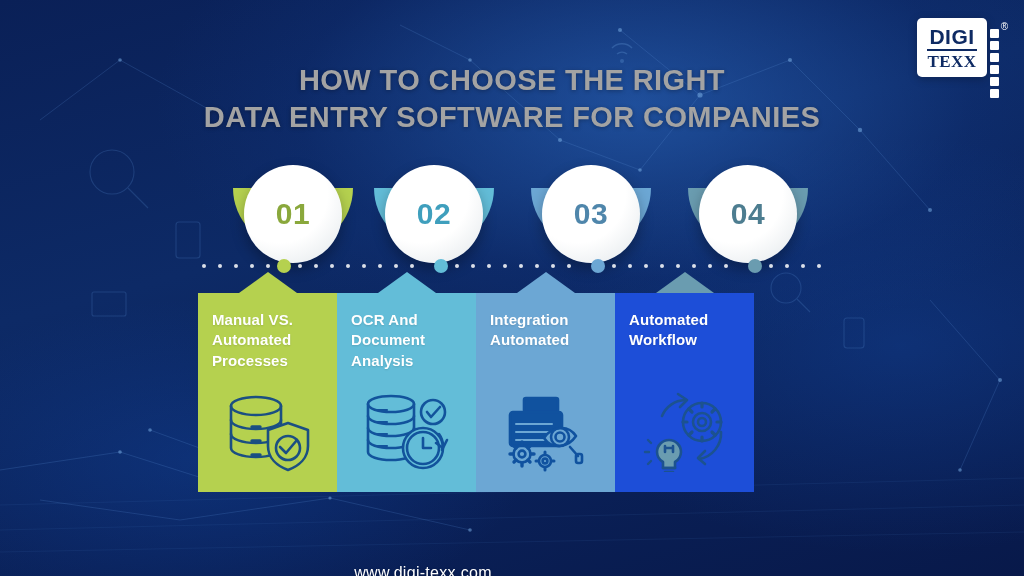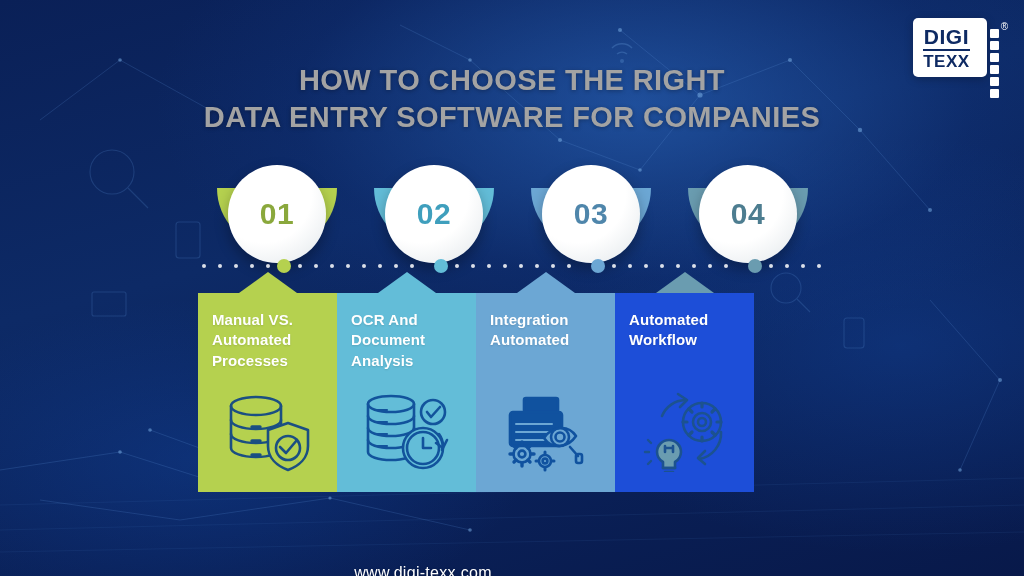--- a/index.html
+++ b/index.html
@@ -22,32 +22,32 @@
   .bg-svg { position:absolute; inset:0; }
 
   
   .logo {
     position:absolute; top:18px; right:16px;
     display:flex; align-items:flex-start;
   }
   .logo-box {
     background:#ffffff;
     border-radius:5px;
-    padding:8px 17px 7px 10px;
+    padding:8px 10px 7px 10px;
     display:flex; flex-direction:column; align-items:center;
     box-shadow:0 2px 8px rgba(0,0,0,0.25);
   }
   .logo-digi {
     color:#0e2a63; font-weight:bold; font-size:21px;
     letter-spacing:0.5px; line-height:1; font-family:"Liberation Sans", sans-serif;
   }
   .logo-rule { width:100%; height:2px; background:#0e2a63; margin:2px 0 2px 0; }
   .logo-texx {
     color:#0e2a63; font-weight:bold; font-size:17px;
-    letter-spacing:0.5px; line-height:1;
+    letter-spacing:0.5px; line-height:1;font-family:Liberation Serif, serif;
   }
   .logo-strip {
     display:flex; flex-direction:column; gap:3px;
     margin-left:3px; margin-top:11px;
   }
   .logo-strip i {
     display:block; width:9px; height:9px; background:#ffffff; border-radius:1px;
   }
   .logo-reg {
     color:#ffffff; font-size:10px; margin-left:2px; margin-top:4px; line-height:1;
@@ -189,21 +189,21 @@
   </div>
   <div class="logo-reg">®</div>
 </div>
 
 <div class="title">
   <div>HOW TO CHOOSE THE RIGHT</div>
   <div>DATA ENTRY SOFTWARE FOR COMPANIES</div>
 </div>
 
 <div class="steps">
-  <div class="step-circle" style="left:0px;">
+  <div class="step-circle" style="left:16px;">
     <div class="arc" style="background: rgb(181, 209, 79);"></div>
     <div class="ball">
       <span style="color: rgb(138, 168, 60);">01</span>
     </div>
   </div>
   <div class="step-circle" style="left:157px;">
     <div class="arc" style="background: rgb(99, 189, 216);"></div>
     <div class="ball">
       <span style="color: rgb(63, 159, 189);">02</span>
     </div>

